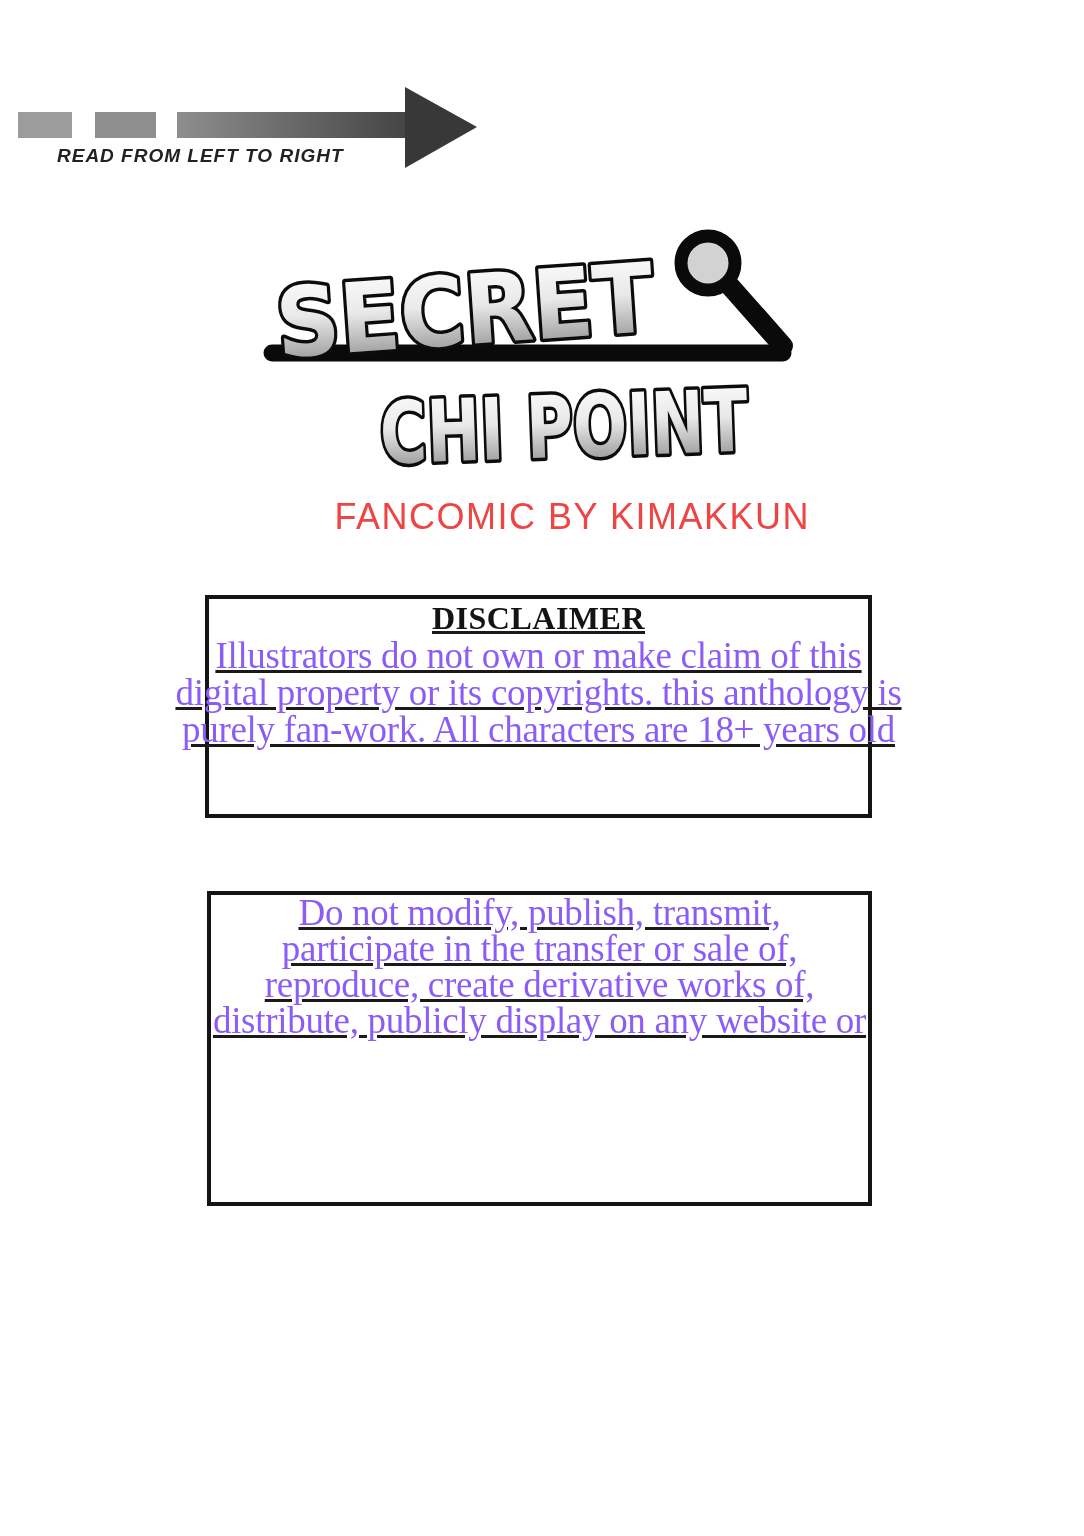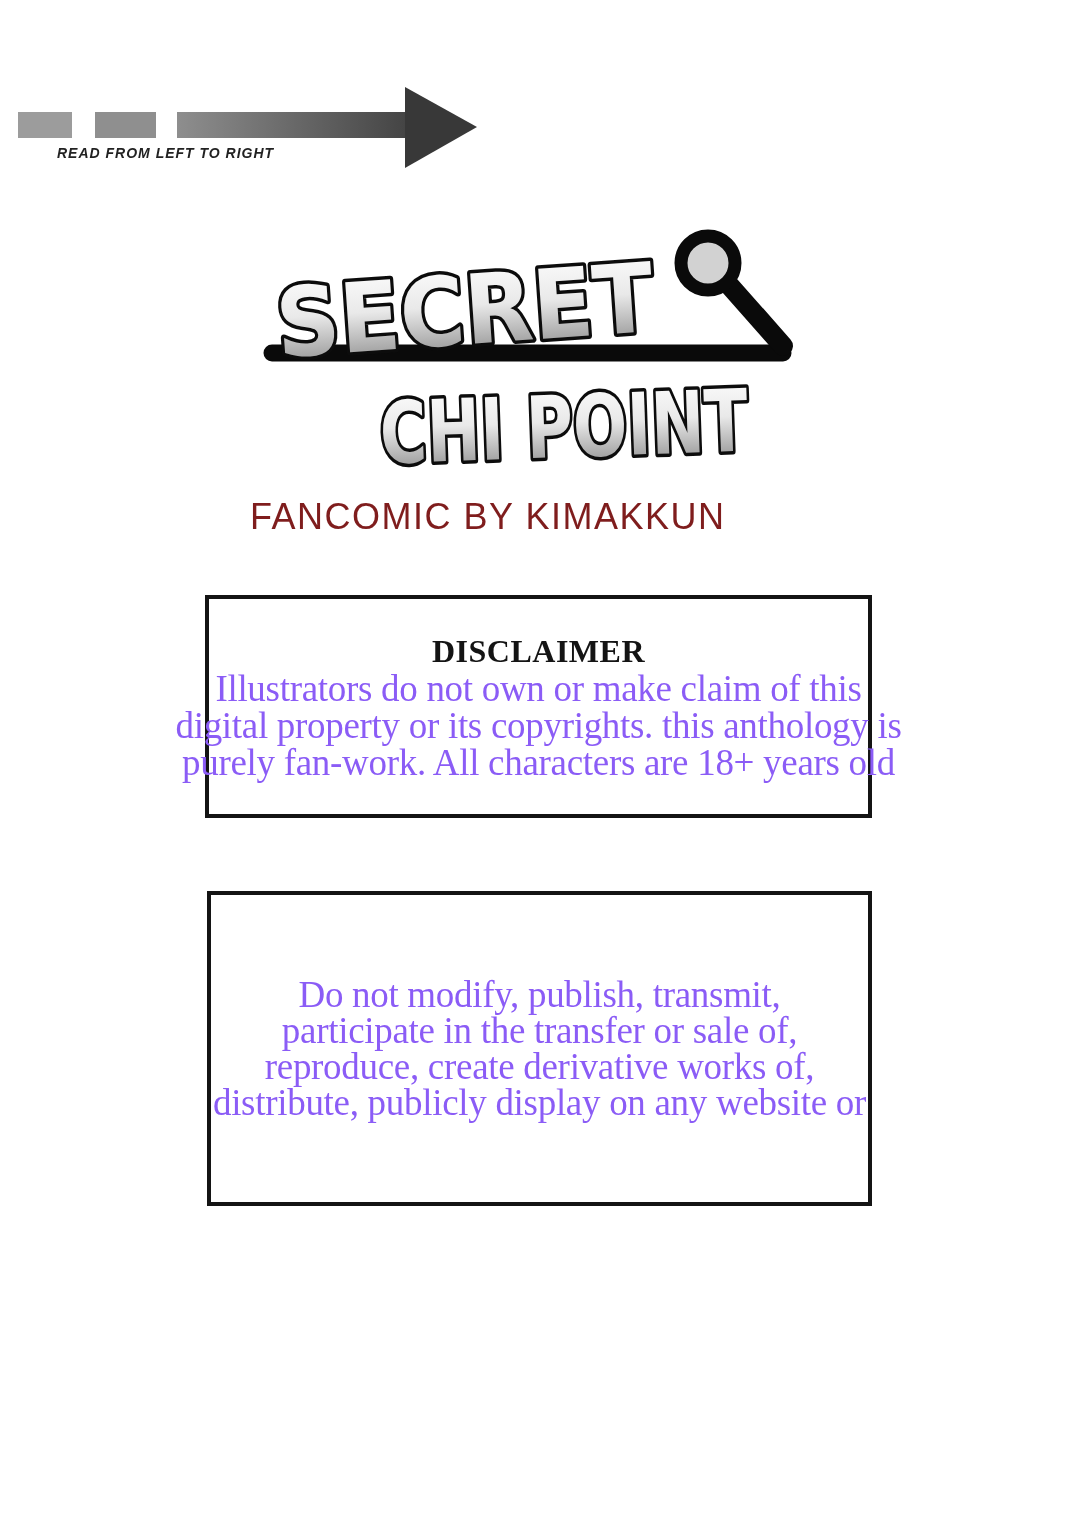--- a/index.html
+++ b/index.html
@@ -20,56 +20,56 @@
     top: 82px;
     width: 480px;
   }
   .rd-label {
     position: absolute;
     left: 42px;
     top: 63px;
     font-family: "Liberation Sans", sans-serif;
     font-weight: bold;
     font-style: italic;
-    font-size: 14px;
+    font-size: 19px;
     letter-spacing: 1px;
     color: #222222;
     white-space: nowrap;
   }
 
   
   .logo-svg {
     position: absolute;
     left: 250px;
     top: 212px;
   }
   .logo-subtitle {
     position: absolute;
     left: 250px;
     top: 496px;
     width: 560px;
-    text-align: left;
+    text-align: right;
     font-family: "Liberation Sans", sans-serif;
     font-size: 36px;
     font-weight: 400;
     letter-spacing: 1.5px;
-    color: #7f1d1d;
+    color: #ef4444;
     white-space: nowrap;
   }
 
   
   .box {
     position: absolute;
     border: 4px solid #141414;
     background: #ffffff;
     display: flex;
     flex-direction: column;
     align-items: center;
-    justify-content: center;
     text-align: center;
+    text-decoration: underline;
   }
   .box-disclaimer {
     left: 205px;
     top: 595px;
     width: 659px;
     height: 215px;
   }
   .box-legal {
     left: 207px;
     top: 891px;

